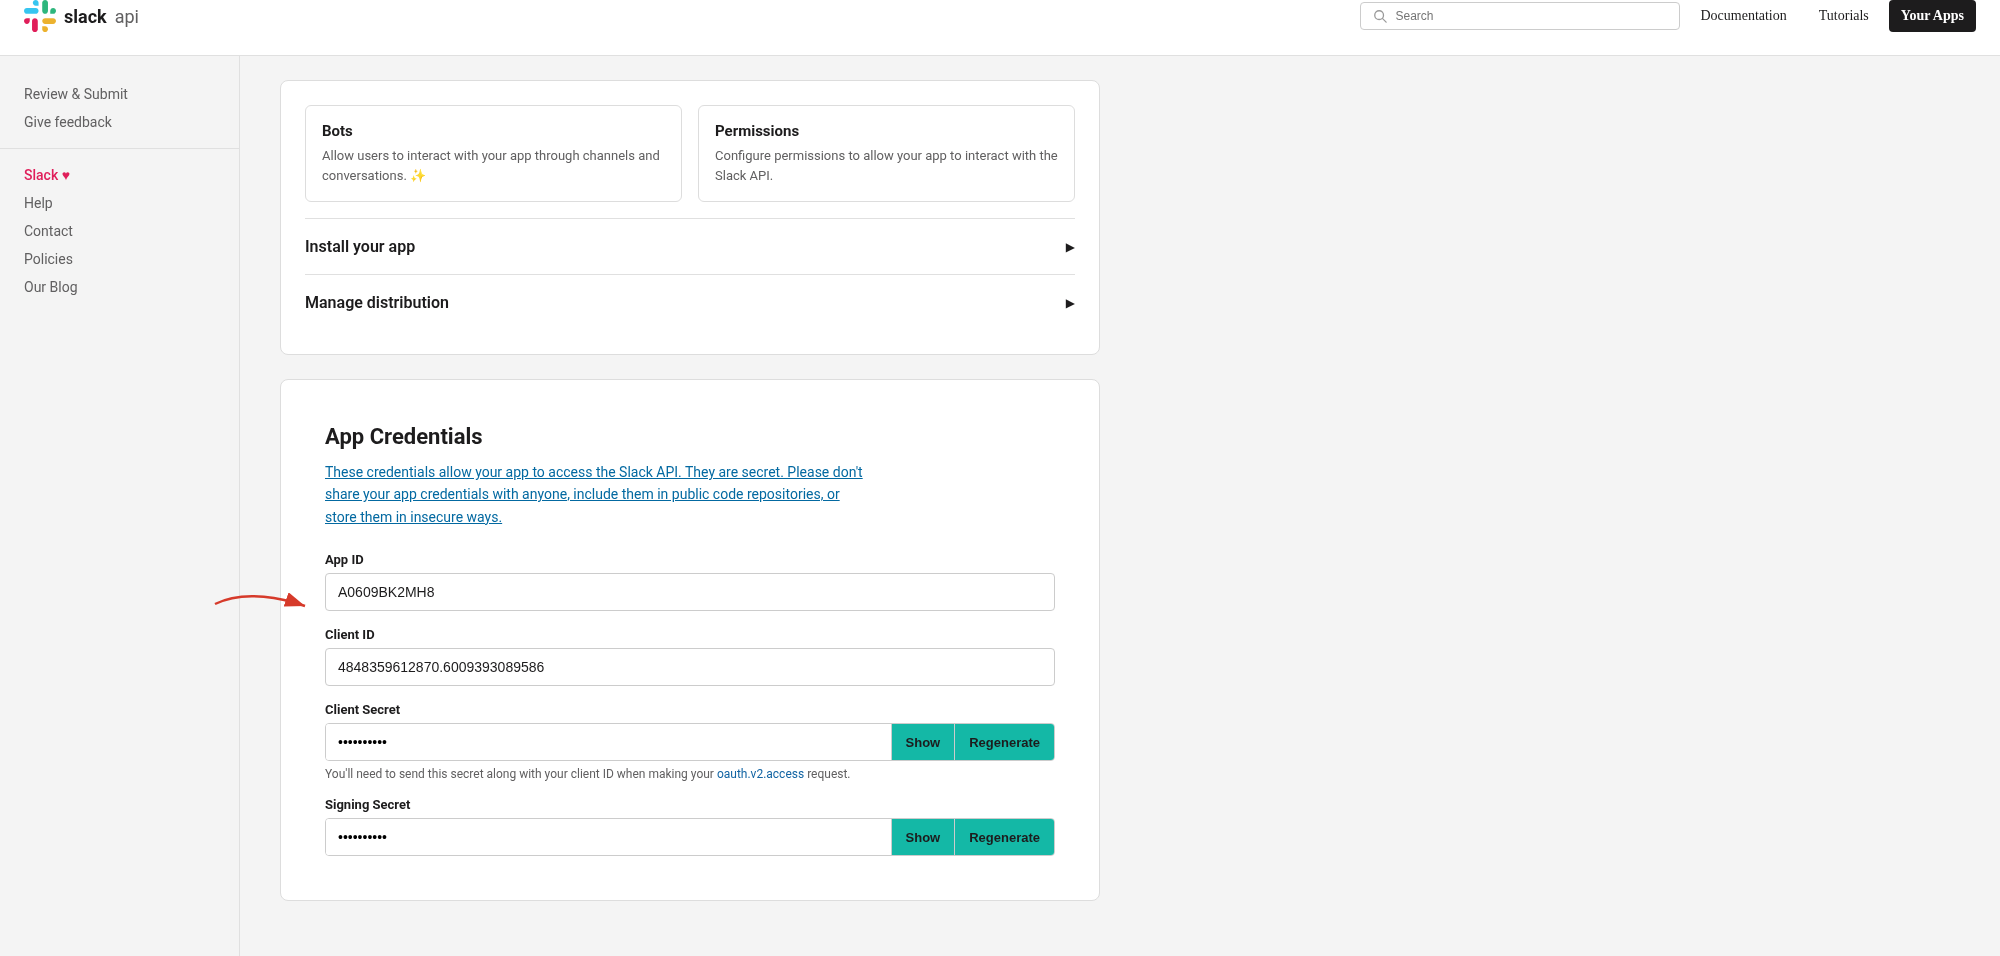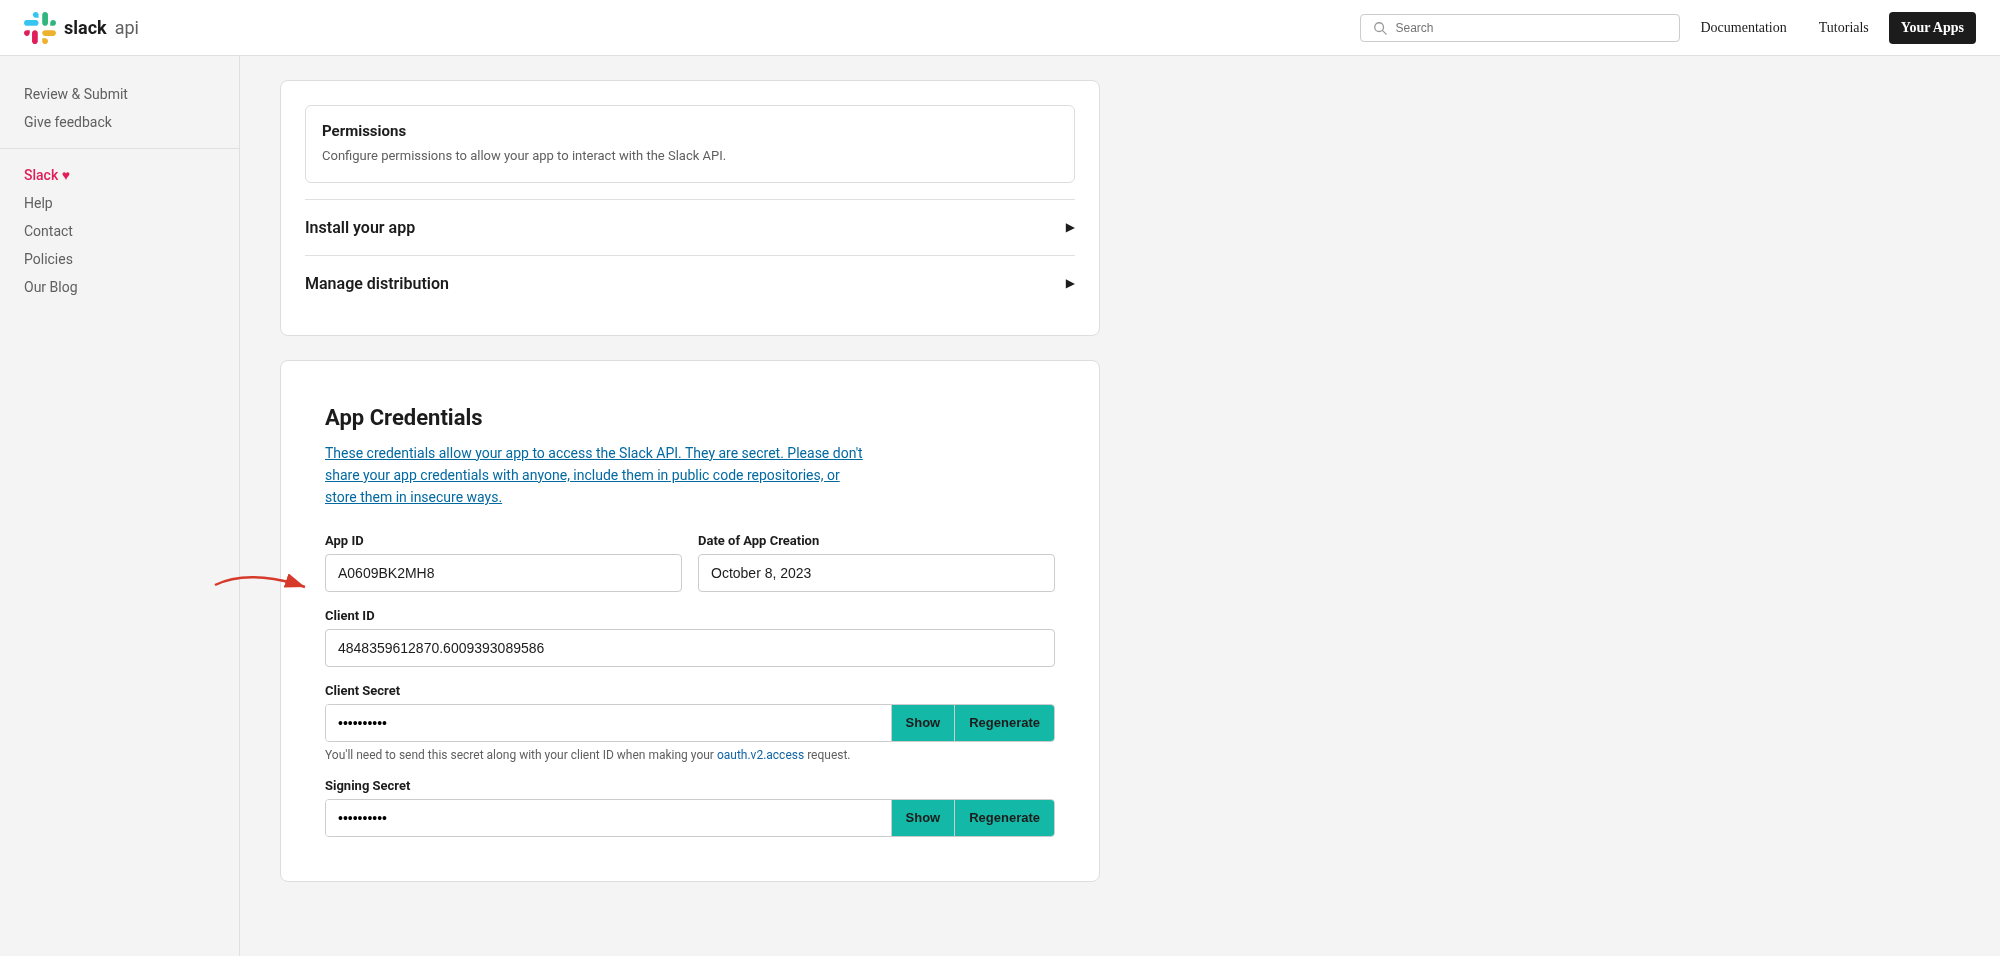--- a/index.html
+++ b/index.html
@@ -9,21 +9,21 @@
       color: #1d1c1d;
       font-size: 14px;
     }
 
     
     .header {
       background: #fff;
       border-bottom: 1px solid #e0e0e0;
       height: 56px;
       display: flex;
-      align-items: center;
+      align-items: flex-start;
       padding: 0 24px;
       position: fixed;
       top: 0;
       left: 0;
       right: 0;
       z-index: 100;
     }
     .header-logo {
       display: flex;
       align-items: center;
@@ -292,20 +292,24 @@
     <div class="sidebar-item">Contact</div>
     <div class="sidebar-item">Policies</div>
     <div class="sidebar-item">Our Blog</div>
   </aside>
 
   <main class="main-content">
 
     <div class="card">
       <div class="feature-row">
         <div class="feature-card">
+          <h3>Bots</h3>
+          <p>Allow users to interact with your app through channels and conversations. ✨</p>
+        </div>
+        <div class="feature-card">
           <h3>Permissions</h3>
           <p>Configure permissions to allow your app to interact with the Slack API.</p>
         </div>
       </div>
 
       <div class="expand-row">
         <h3>Install your app</h3>
         <span class="chevron">▶</span>
       </div>
 
@@ -327,24 +331,20 @@
               <polygon points="0 0, 8 3, 0 6" fill="#d63a2a"></polygon>
             </marker>
           </defs>
           <path d="M 10 20 C 40 5, 80 15, 100 22" stroke="#d63a2a" stroke-width="2.5" fill="none" marker-end="url(#arrowhead)"></path>
         </svg>
 
         <div class="field-group">
           <label class="field-label">App ID</label>
           <input class="field-input" type="text" readonly="" value="A0609BK2MH8" style="">
         </div>
-        <div class="field-group">
-          <label class="field-label">Date of App Creation</label>
-          <input class="field-input" type="text" readonly="" value="October 8, 2023" style="">
-        </div>
       </div>
 
       <div style="margin-bottom:16px;">
         <label class="field-label">Client ID</label>
         <input class="field-input" type="text" readonly="" value="4848359612870.6009393089586" style="">
       </div>
 
       <div style="margin-bottom:4px;">
         <label class="field-label">Client Secret</label>
         <div class="field-with-buttons">

